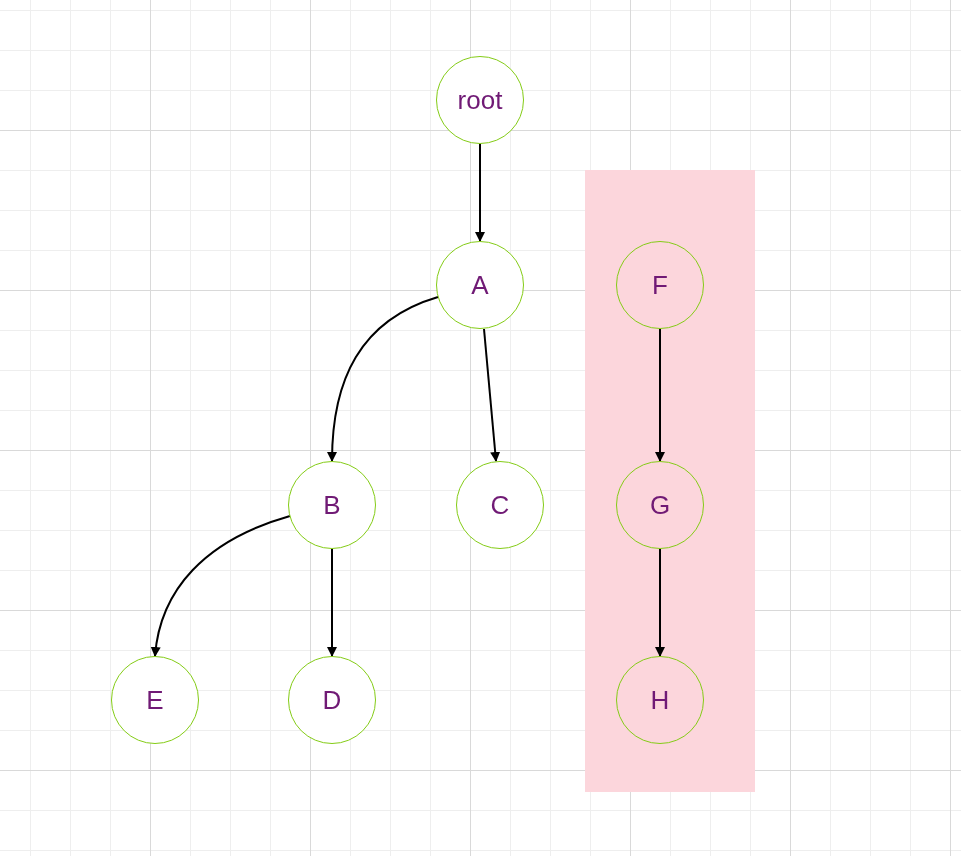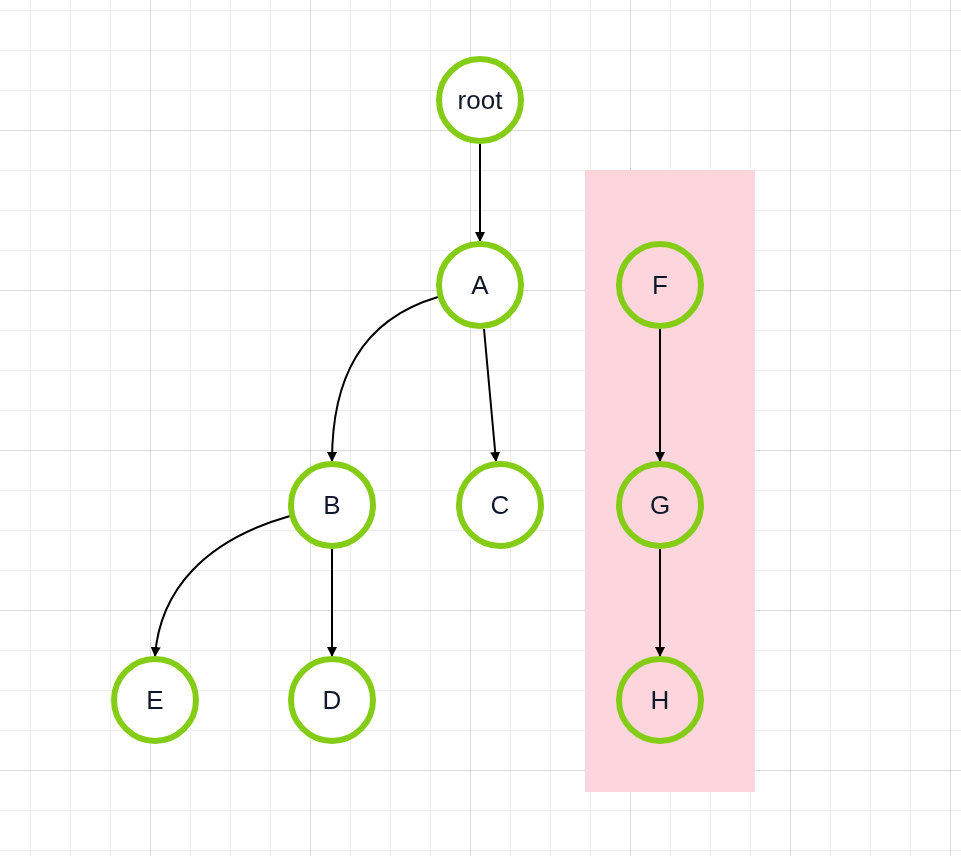--- a/index.html
+++ b/index.html
@@ -41,29 +41,29 @@
     position: absolute;
     inset: 0;
     width: 961px;
     height: 856px;
     z-index: 2;
   }
   .node {
     position: absolute;
     width: 88px;
     height: 88px;
-    border: 6px solid #84cc16;
+    border: 1px solid #84cc16;
     border-radius: 50%;
     background: #fff;
     box-sizing: border-box;
     display: flex;
     align-items: center;
     justify-content: center;
     font-size: 26px;
-    color: #0f172a;
+    color: #701a75;
     z-index: 3;
   }
   .node.highlighted {
     background: transparent;
   }
 </style>
 </head>
 <body>
 
 <div class="canvas">

